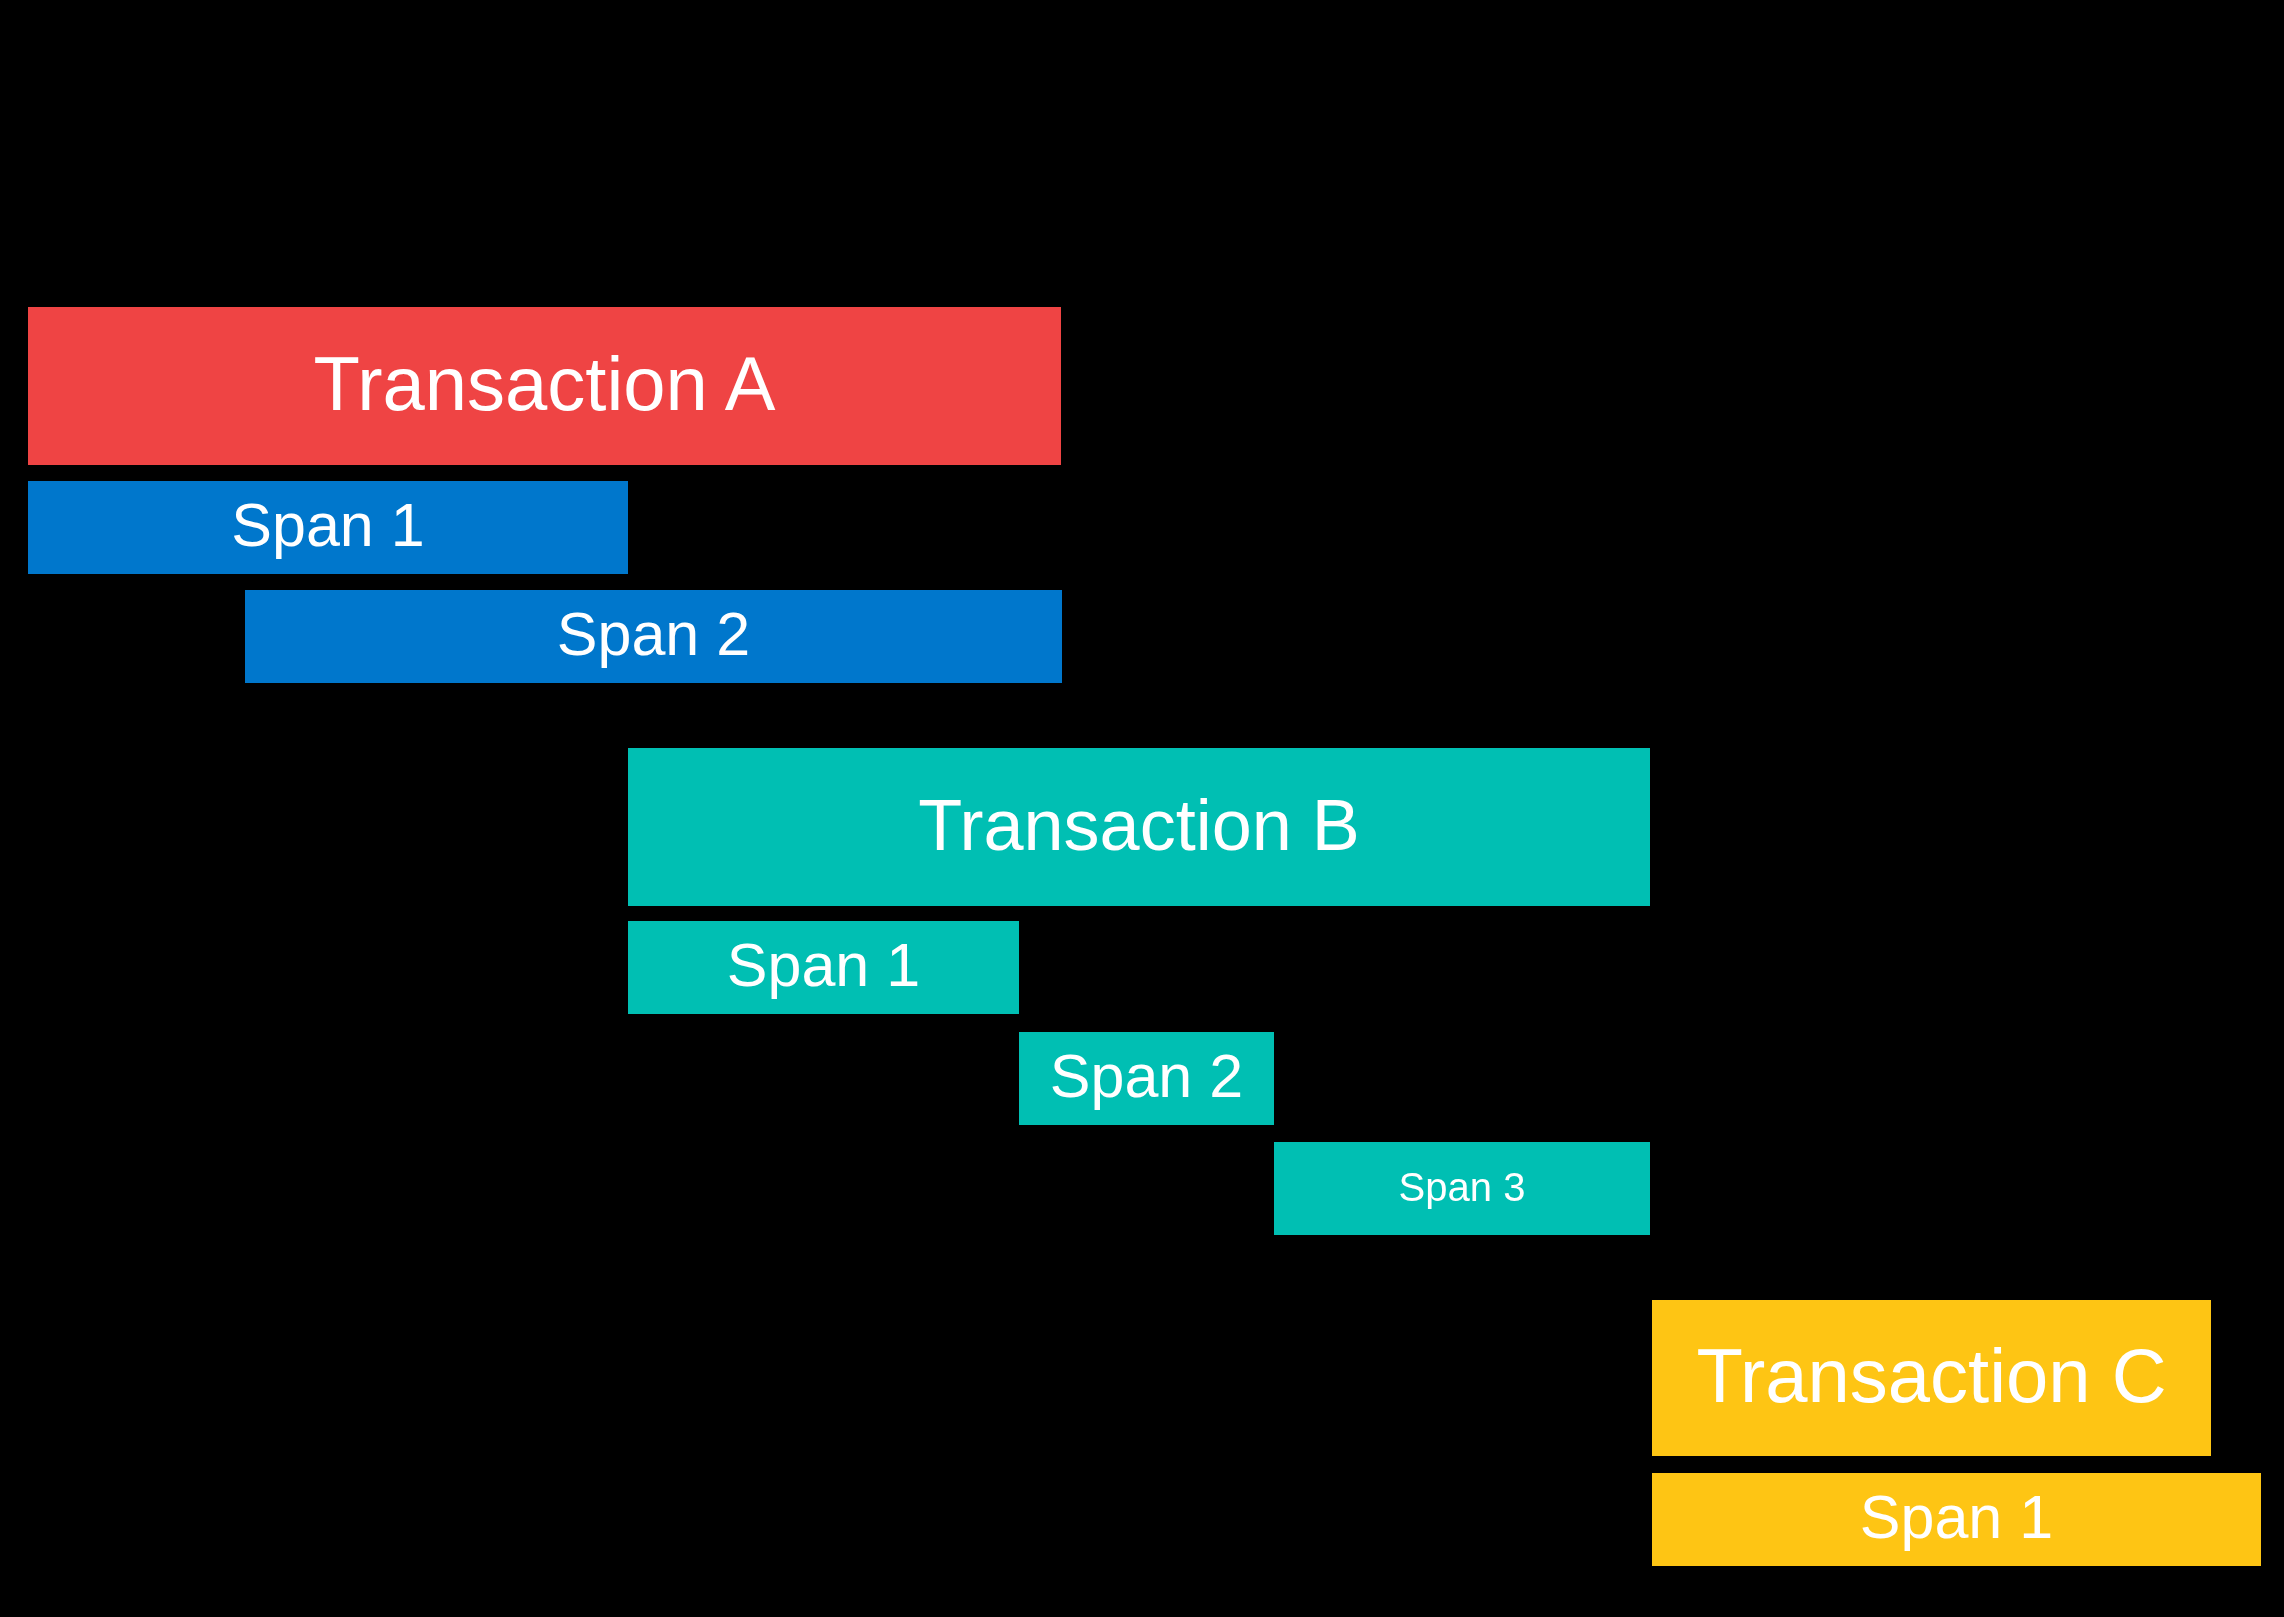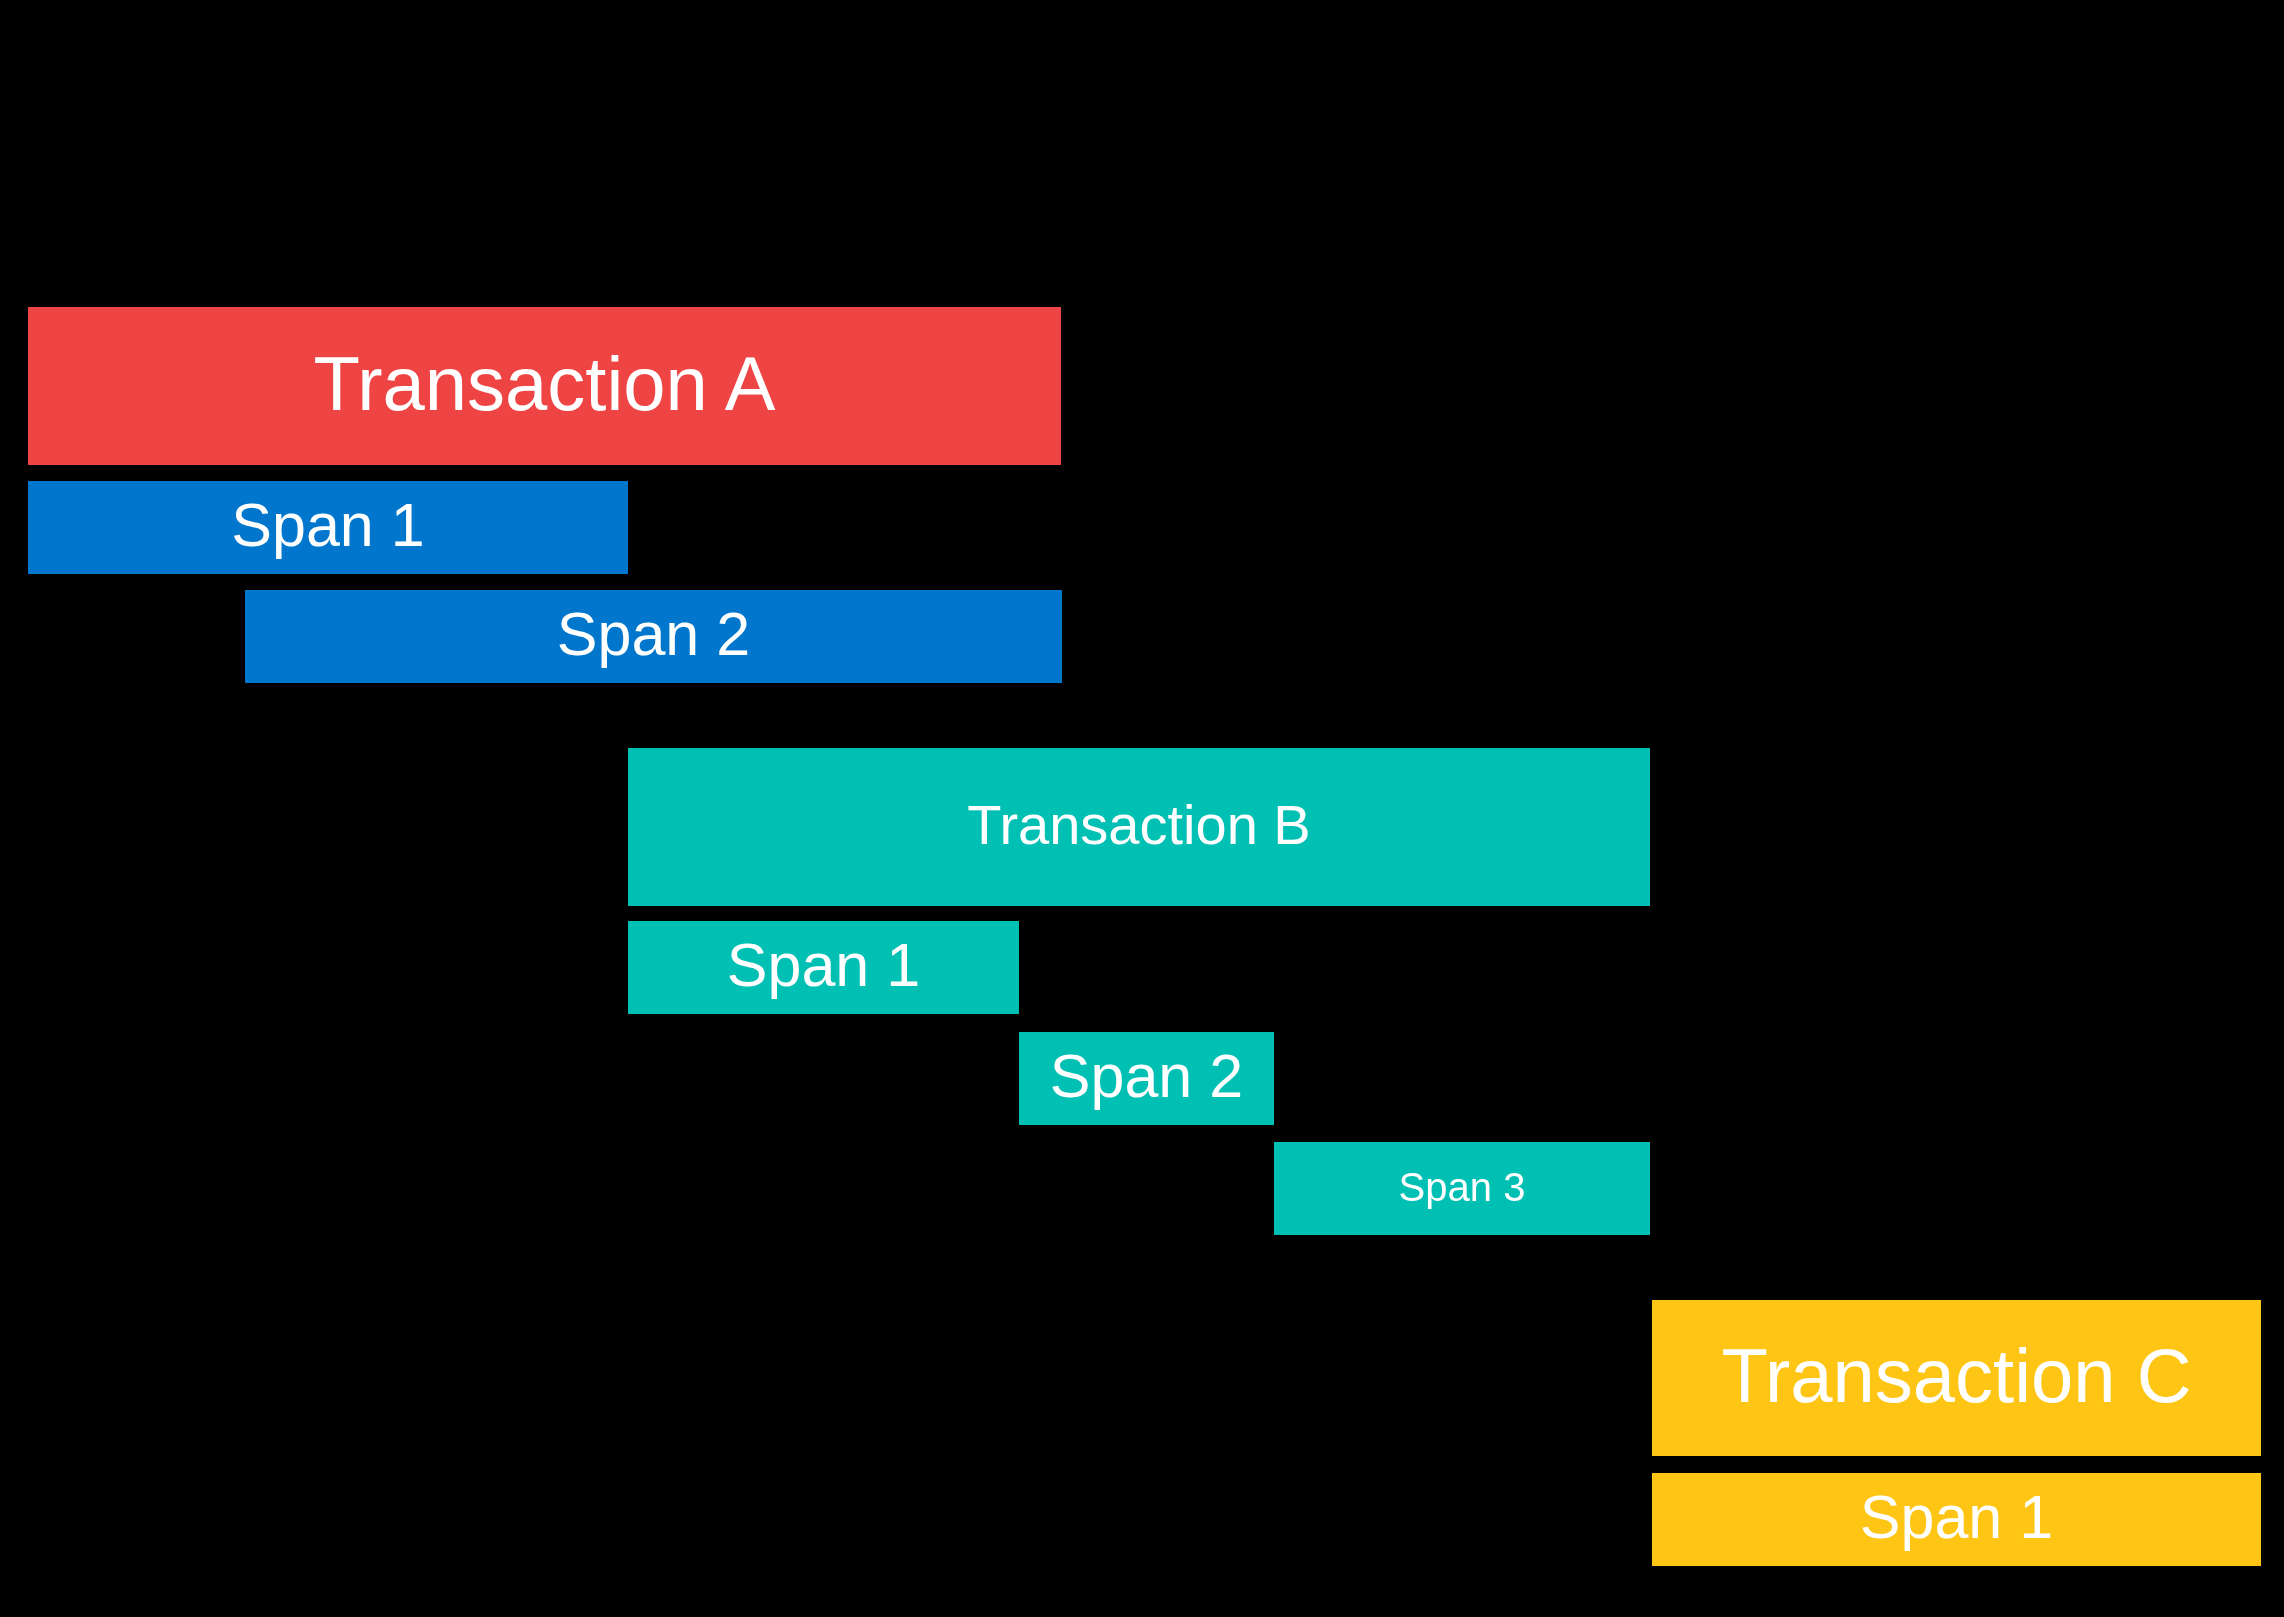--- a/index.html
+++ b/index.html
@@ -23,25 +23,25 @@
     color: #ffffff;
     line-height: 1;
     font-weight: 500;
     white-space: nowrap;
   }
   .bar .lbl { transform: translateY(-1.6px); }
   .trace-bar        { left: 28px;   top: 49px;   width: 2232px; height: 192px; font-size: 79px; }
   .txn-a            { left: 28px;   top: 307px;  width: 1033px; height: 158px; font-size: 76px; }
   .txn-a-span1      { left: 28px;   top: 481px;  width: 600px;  height: 93px; font-size: 61px; }
   .txn-a-span2      { left: 245px;  top: 590px;  width: 817px; height: 93px; font-size: 61px; }
-  .txn-b            { left: 628px;  top: 748px;  width: 1022px; height: 158px; font-size: 56px; }
+  .txn-b            { left: 628px;  top: 748px;  width: 1022px; height: 158px; font-size: 72px; }
   .txn-b-span1      { left: 628px;  top: 921px; width: 391px;  height: 93px; font-size: 61px; }
   .txn-b-span2      { left: 1019px; top: 1032px; width: 255px;  height: 93px; font-size: 61px; }
   .txn-b-span3      { left: 1274px; top: 1142px; width: 376px;  height: 93px; font-size: 40px; }
-  .txn-c            { left: 1652px; top: 1300px; width: 609px;  height: 156px; font-size: 76px; }
+  .txn-c            { left: 1652px; top: 1300px; width: 559px;  height: 156px; font-size: 76px; }
   .txn-c-span1      { left: 1652px; top: 1473px; width: 609px;  height: 93px; font-size: 61px; }
 </style>
 </head>
 <body>
 
 <div class="canvas">
 
 
   <div class="bar txn-a" style="background: #ef4444;">
     <span class="lbl">Transaction A</span>

